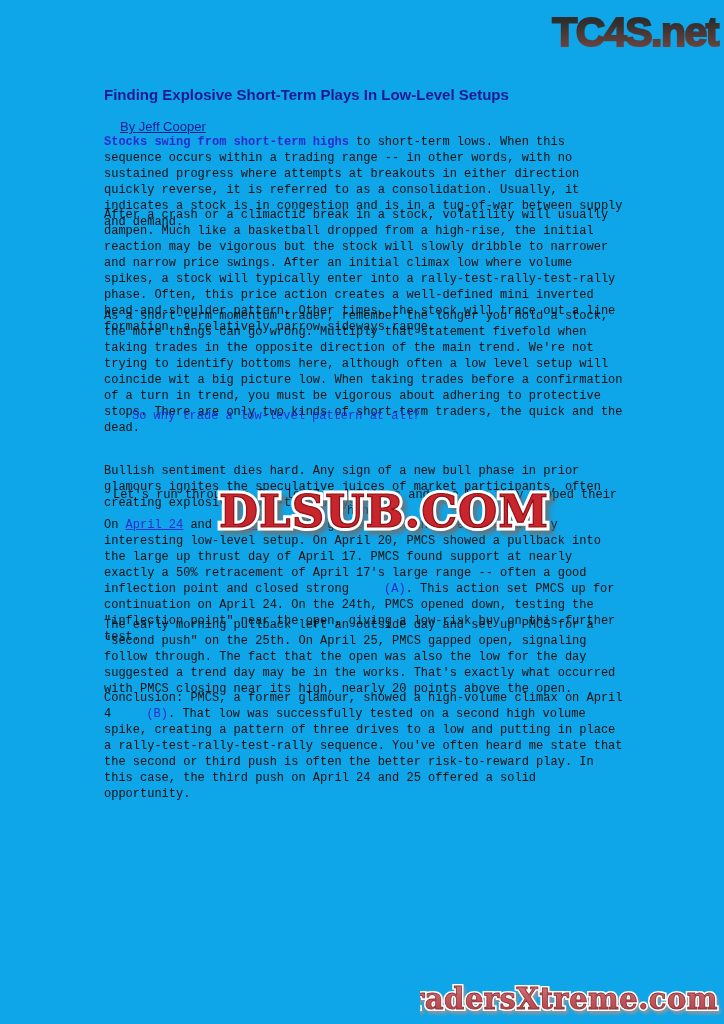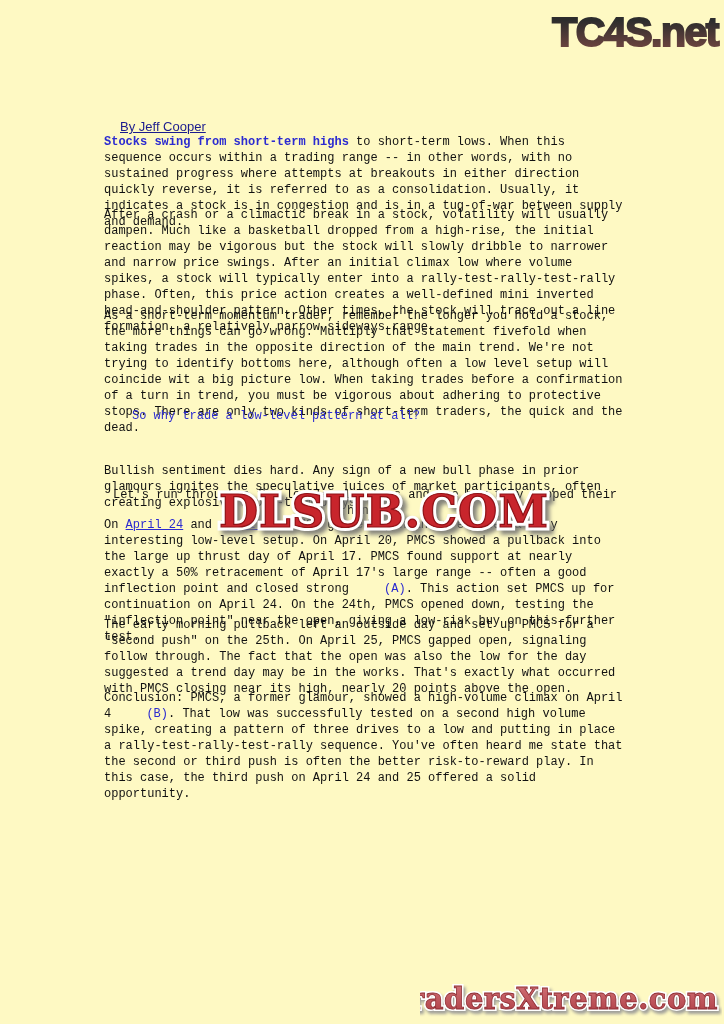--- a/index.html
+++ b/index.html
@@ -1,18 +1,18 @@
 <!DOCTYPE html>
 <html><head>
 <meta charset="utf-8">
 <style>
   html,body{margin:0;padding:0;background:#888;}
   #page{
     position:relative;width:724px;height:1024px;margin:0 auto;
-    background:#fef9c3;overflow:hidden;
+    background:#0ea5e9;overflow:hidden;
     font-family:"Liberation Sans",sans-serif;
   }
   
   #header-logo{position:absolute;top:2px;right:2px;width:210px;height:52px;}
   #header-logo text{
     font-family:"Liberation Sans",sans-serif;font-weight:bold;
     font-size:41px;letter-spacing:-1.5px;
   }
   
   .title{
@@ -70,20 +70,21 @@
         <stop offset="1" stop-color="#7c4a44"></stop>
       </linearGradient>
       <linearGradient id="ftrGrad" x1="0" y1="0" x2="0" y2="1">
         <stop offset="0" stop-color="#d4777c"></stop>
         <stop offset="1" stop-color="#ad3b42"></stop>
       </linearGradient>
     </defs>
     <text x="206" y="44" text-anchor="end" fill="url(#hdrGrad)" stroke="url(#hdrGrad)" stroke-width="2" paint-order="stroke">TC4S.net</text>
   </svg>
 
+  <h1 class="title">Finding Explosive Short-Term Plays In Low-Level Setups</h1>
   <a class="byline">By Jeff Cooper</a>
 
   <div id="article-body">
       <p class="para" style="top: 134px;"><span class="seg-boldblue">Stocks swing from short-term highs</span><span class="seg-plain"> to short-term lows. When this sequence occurs within a trading range -- in other words, with no sustained progress where attempts at breakouts in either direction quickly reverse, it is referred to as a consolidation. Usually, it indicates a stock is in congestion and is in a tug-of-war between supply and demand.</span></p>
       <p class="para" style="top: 207px;"><span class="seg-plain">After a crash or a climactic break in a stock, volatility will usually dampen. Much like a basketball dropped from a high-rise, the initial reaction may be vigorous but the stock will slowly dribble to narrower and narrow price swings. After an initial climax low where volume spikes, a stock will typically enter into a rally-test-rally-test-rally phase. Often, this price action creates a well-defined mini inverted head-and-shoulder pattern. Other times, the stock will trace out a line formation, a relatively narrow sideways range.</span></p>
       <p class="para" style="top: 308px;"><span class="seg-plain">As a short-term momentum trader, remember the longer you hold a stock, the more things can go wrong. Multiply that statement fivefold when taking trades in the opposite direction of the main trend. We're not trying to identify bottoms here, although often a low level setup will coincide wit a big picture low. When taking trades before a confirmation of a turn in trend, you must be vigorous about adhering to protective stops. There are only two kinds of short-term traders, the quick and the dead.</span></p>
       <p class="para" style="top: 408px;"><span class="seg-blue">So why trade a low-level pattern at all?</span></p>
       <p class="para" style="top: 463px;"><span class="seg-plain">Bullish sentiment dies hard. Any sign of a new bull phase in prior glamours ignites the speculative juices of market participants, often creating explosive short-term plays.</span></p>
       <p class="para" style="top: 487px; text-align: center;"><span class="seg-plain">Let's run through a few low-level setups and see how they tipped their hand.</span></p>
       <p class="para" style="top: 517px;"><span class="seg-plain">On </span><a class="seg-link" href="#">April 24</a><span class="seg-plain"> and </span><a class="seg-link" href="#">April 25</a><span class="seg-plain">, PMCS gapped open and presented a very interesting low-level setup. On April 20, PMCS showed a pullback into the large up thrust day of April 17. PMCS found support at nearly exactly a 50% retracement of April 17's large range -- often a good inflection point and closed strong </span><span class="seg-blue">(A)</span><span class="seg-plain">. This action set PMCS up for continuation on April 24. On the 24th, PMCS opened down, testing the "inflection point" near the open, giving a low-risk buy on this further test.</span></p>

